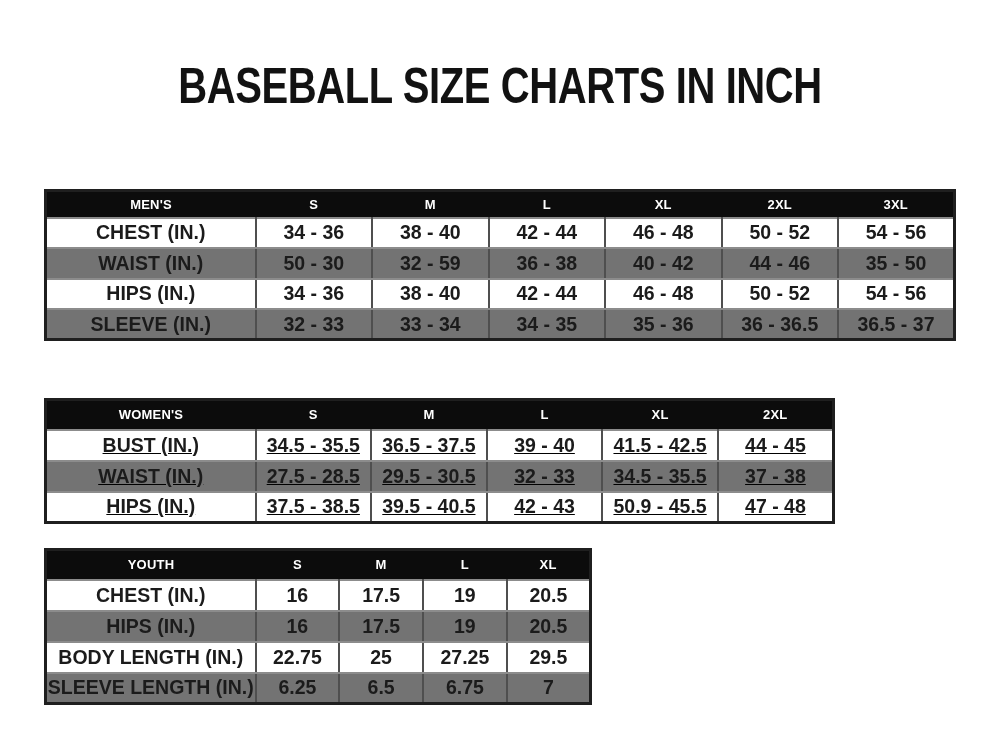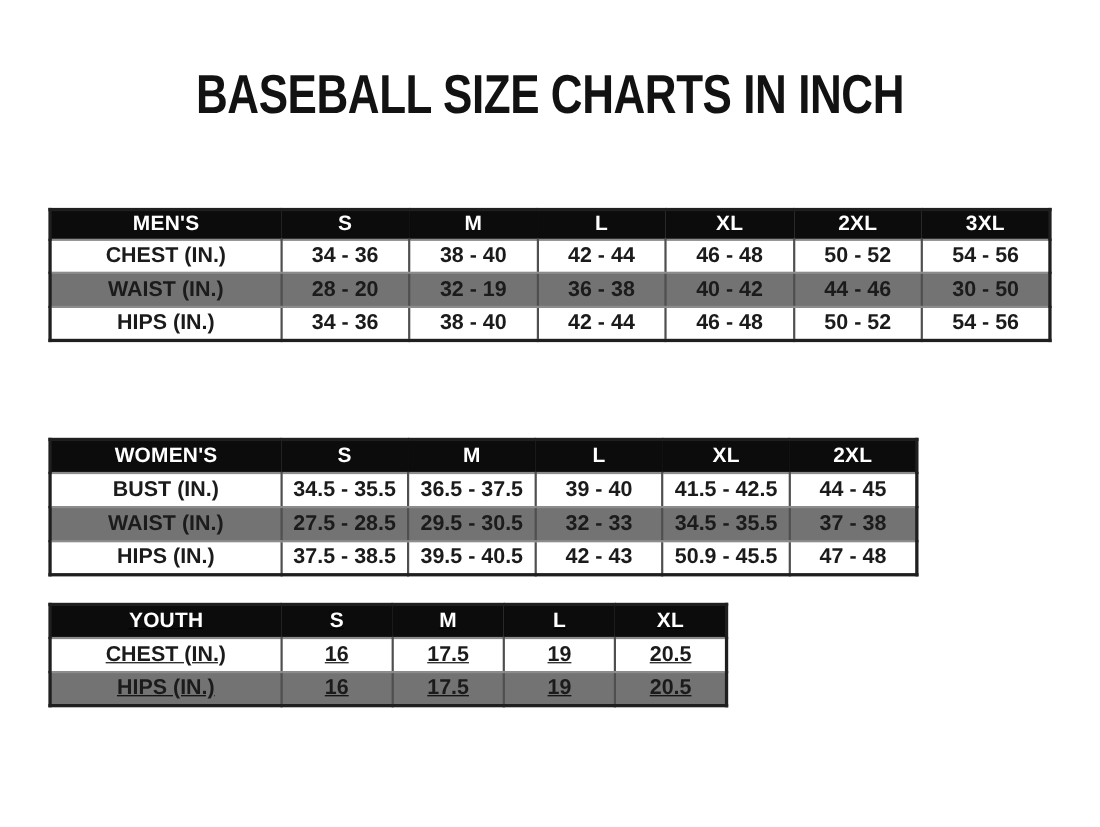--- a/index.html
+++ b/index.html
@@ -30,21 +30,21 @@
   table.size-table {
     position: absolute;
     border-collapse: collapse;
     table-layout: fixed;
     background: #ffffff;
     border: 3px solid #1f1f1f;
   }
   table.size-table th {
     background: #0c0c0c;
     color: #ffffff;
-    font-size: 19px;
+    font-size: 13px;
     font-weight: 700;
     text-align: center;
     border: 1px solid #0c0c0c;
     letter-spacing: 0.2px;
   }
   table.size-table td {
     font-size: 19.5px;
     font-weight: 700;
     color: #1b1b1b;
     text-align: center;
@@ -53,26 +53,26 @@
     border-top: 2px solid #8c8c8c;
     border-bottom: 2px solid #8c8c8c;
     border-left: 2px solid #4f4f4f;
     border-right: 2px solid #4f4f4f;
     white-space: nowrap;
   }
   table.size-table tr.alt td { background: #737373; }
 
   #mens-table   { left: 44px; top: 189px; width: 912px; }
   #womens-table { left: 44px; top: 398px; width: 791px; border-radius: 14px; }
-  #youth-table  { left: 44px; top: 548px; width: 618px; text-decoration: underline; }
+  #youth-table  { left: 44px; top: 548px; width: 548px; }
 
   #mens-table thead tr   { height: 27px; }
   #mens-table tbody tr   { height: 30.5px; }
   #womens-table thead tr { height: 30px; }
-  #womens-table tbody tr { height: 31px; }
+  #womens-table tbody tr { height: 31px; text-decoration: underline; }
   #youth-table thead tr  { height: 30px; }
   #youth-table tbody tr  { height: 31px; }
 
   col.label-col { width: 210px; }
 </style>
 </head>
 <body>
 
 <div class="page">
 
@@ -104,36 +104,45 @@
         <td>CHEST (IN.)</td>
         <td>34 - 36</td>
         <td>38 - 40</td>
         <td>42 - 44</td>
         <td>46 - 48</td>
         <td>50 - 52</td>
         <td>54 - 56</td>
       </tr>
       <tr class="alt">
         <td>WAIST (IN.)</td>
-        <td>28 - 20</td>
-        <td>32 - 19</td>
+        <td>50 - 30</td>
+        <td>32 - 59</td>
         <td>36 - 38</td>
         <td>40 - 42</td>
         <td>44 - 46</td>
-        <td>30 - 50</td>
+        <td>35 - 50</td>
       </tr>
       <tr>
         <td>HIPS (IN.)</td>
         <td>34 - 36</td>
         <td>38 - 40</td>
         <td>42 - 44</td>
         <td>46 - 48</td>
         <td>50 - 52</td>
         <td>54 - 56</td>
       </tr>
+      <tr class="alt">
+        <td>SLEEVE (IN.)</td>
+        <td>32 - 33</td>
+        <td>33 - 34</td>
+        <td>34 - 35</td>
+        <td>35 - 36</td>
+        <td>36 - 36.5</td>
+        <td>36.5 - 37</td>
+      </tr>
     </tbody>
   </table>
 
   <table class="size-table" id="womens-table">
     <colgroup>
       <col class="label-col">
         <col>
         <col>
         <col>
         <col>
@@ -202,16 +211,30 @@
         <td>19</td>
         <td>20.5</td>
       </tr>
       <tr class="alt">
         <td>HIPS (IN.)</td>
         <td>16</td>
         <td>17.5</td>
         <td>19</td>
         <td>20.5</td>
       </tr>
+      <tr>
+        <td>BODY LENGTH (IN.)</td>
+        <td>22.75</td>
+        <td>25</td>
+        <td>27.25</td>
+        <td>29.5</td>
+      </tr>
+      <tr class="alt">
+        <td>SLEEVE LENGTH (IN.)</td>
+        <td>6.25</td>
+        <td>6.5</td>
+        <td>6.75</td>
+        <td>7</td>
+      </tr>
     </tbody>
   </table>
 
 </div>
 
 </body></html>

